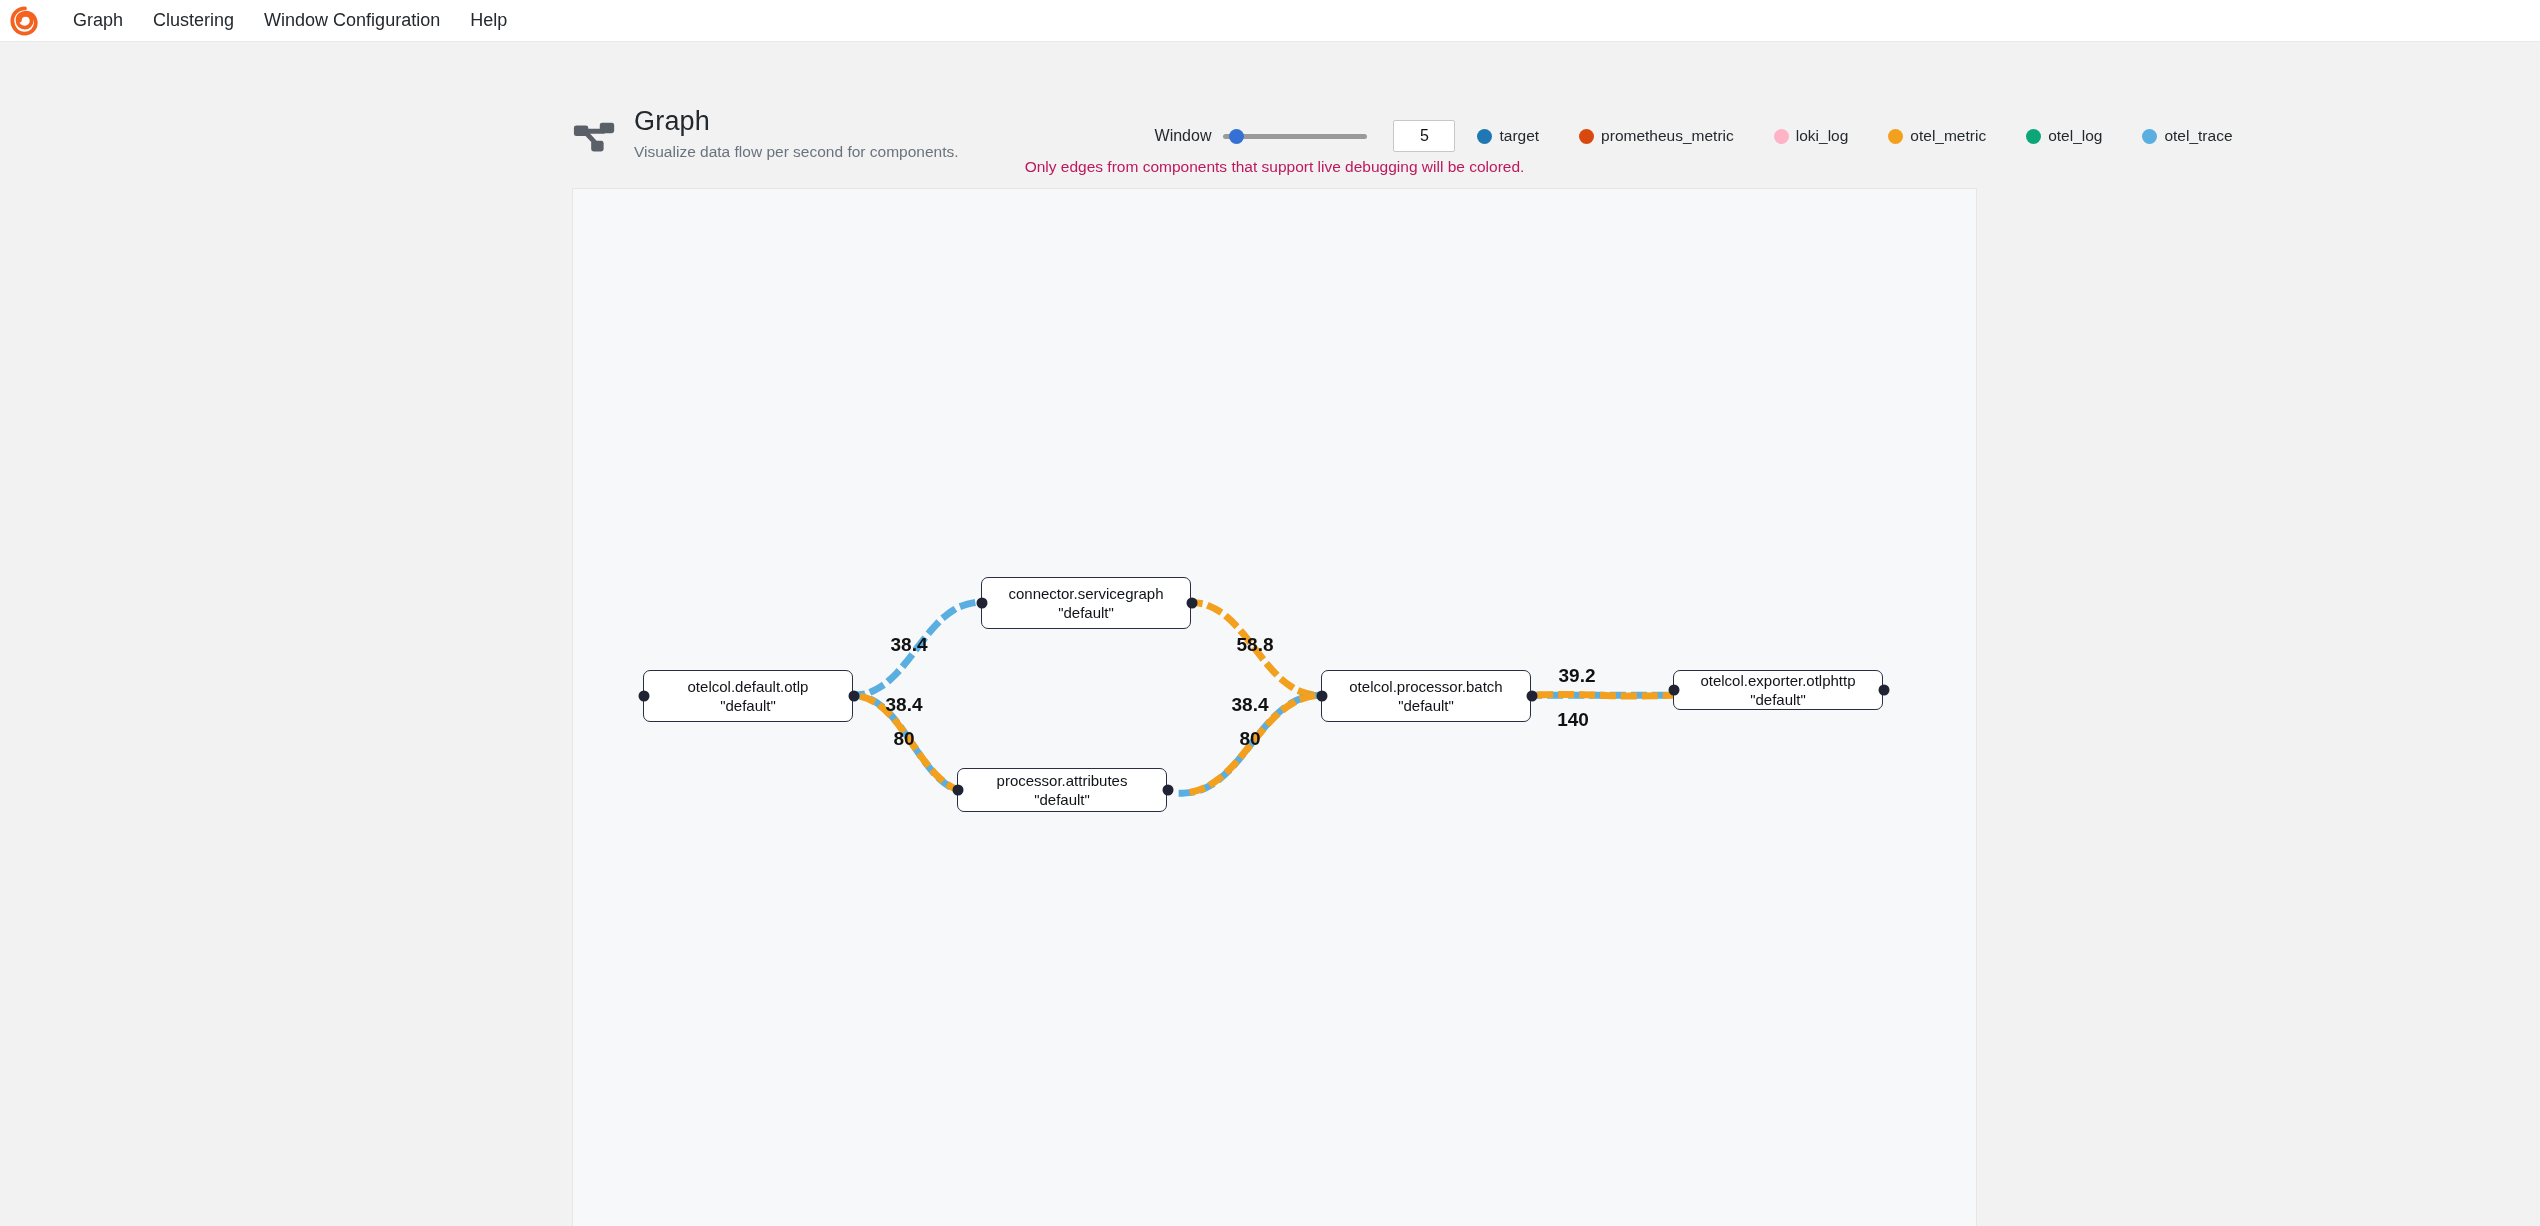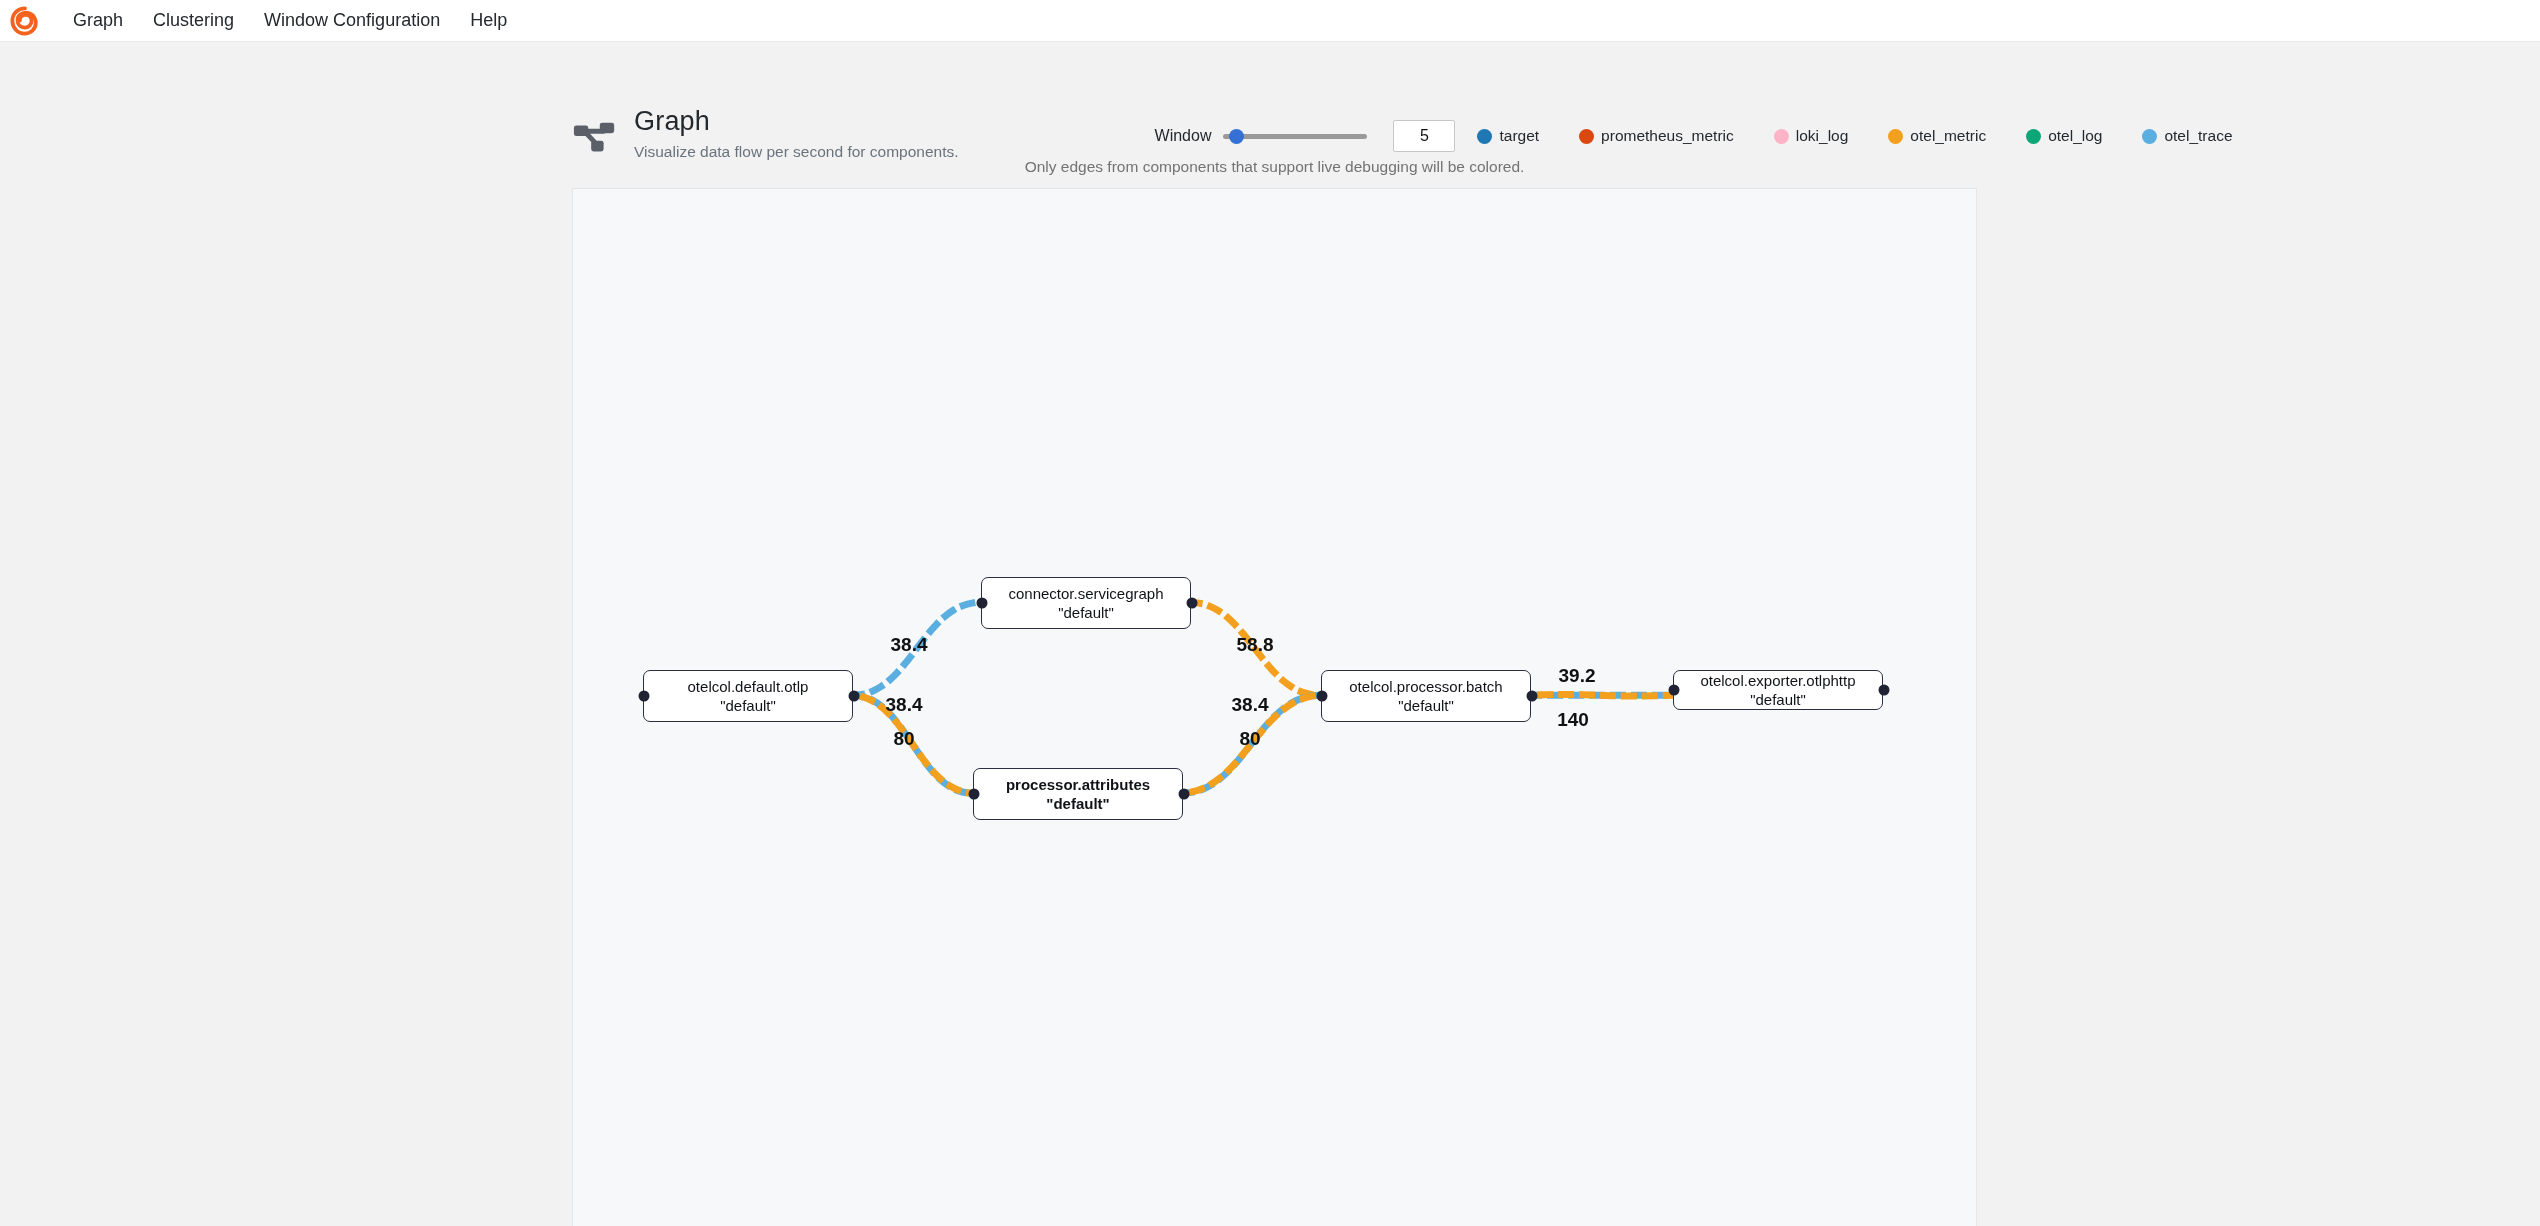--- a/index.html
+++ b/index.html
@@ -138,21 +138,21 @@
     flex: 0 0 auto;
   }
   .legend-label {
     font-size: 15.5px;
     color: #24292e;
   }
 
   .notice {
     text-align: center;
     font-size: 15.5px;
-    color: #737373;
+    color: #be185d;
     margin-top: 6px;
     margin-bottom: 12px;
   }
 
   
   .flow-panel {
     position: relative;
     width: 1405px;
     height: 1060px;
     background: #f7f8fa;
@@ -282,21 +282,21 @@
             <div class="handle" style="left: 210px;"></div>
           </div>
           <div class="flow-node" style="left: 408px; top: 388px; width: 210px; height: 52px;">
             <div>
               <div>connector.servicegraph</div>
               <div>"default"</div>
             </div>
             <div class="handle" style="left: 0px;"></div>
             <div class="handle" style="left: 210px;"></div>
           </div>
-          <div class="flow-node" style="left: 400px; top: 579px; width: 210px; height: 52px; font-weight: bold;">
+          <div class="flow-node" style="left: 384px; top: 579px; width: 210px; height: 44px;">
             <div>
               <div>processor.attributes</div>
               <div>"default"</div>
             </div>
             <div class="handle" style="left: 0px;"></div>
             <div class="handle" style="left: 210px;"></div>
           </div>
           <div class="flow-node" style="left: 748px; top: 481px; width: 210px; height: 52px;">
             <div>
               <div>otelcol.processor.batch</div>

